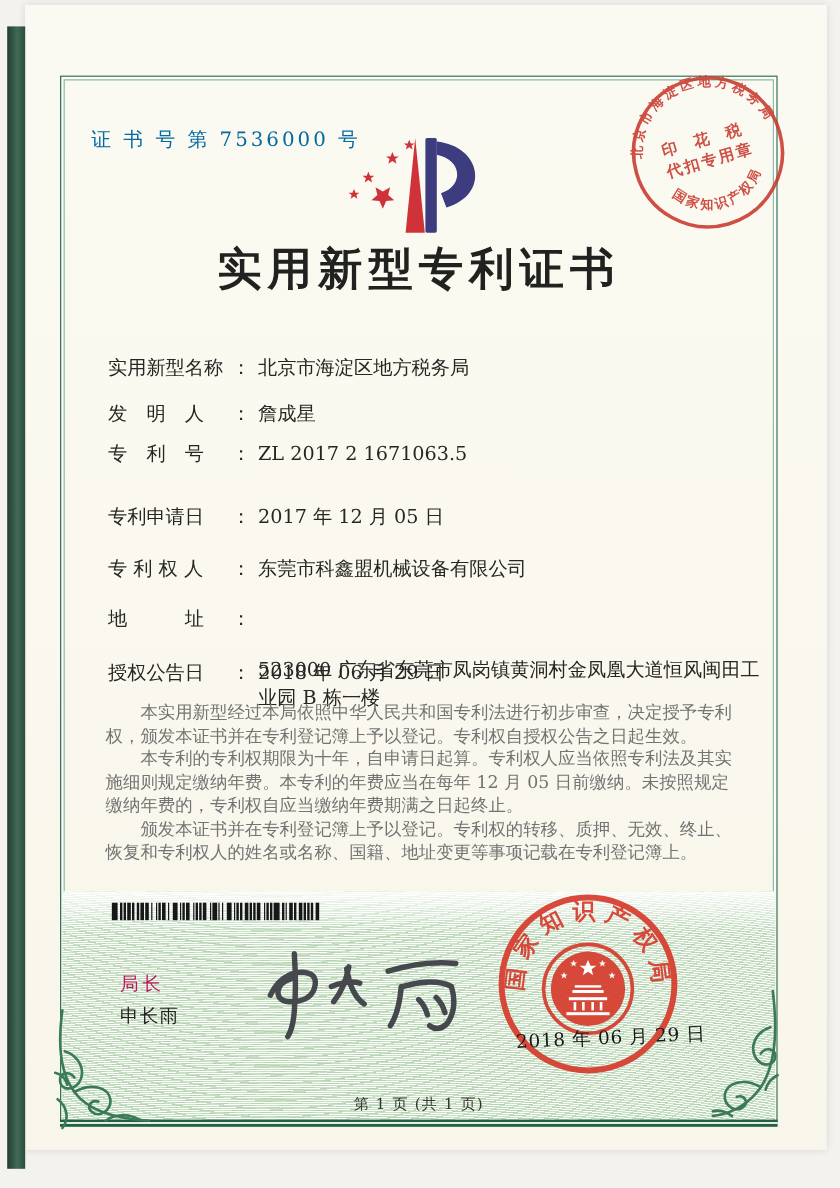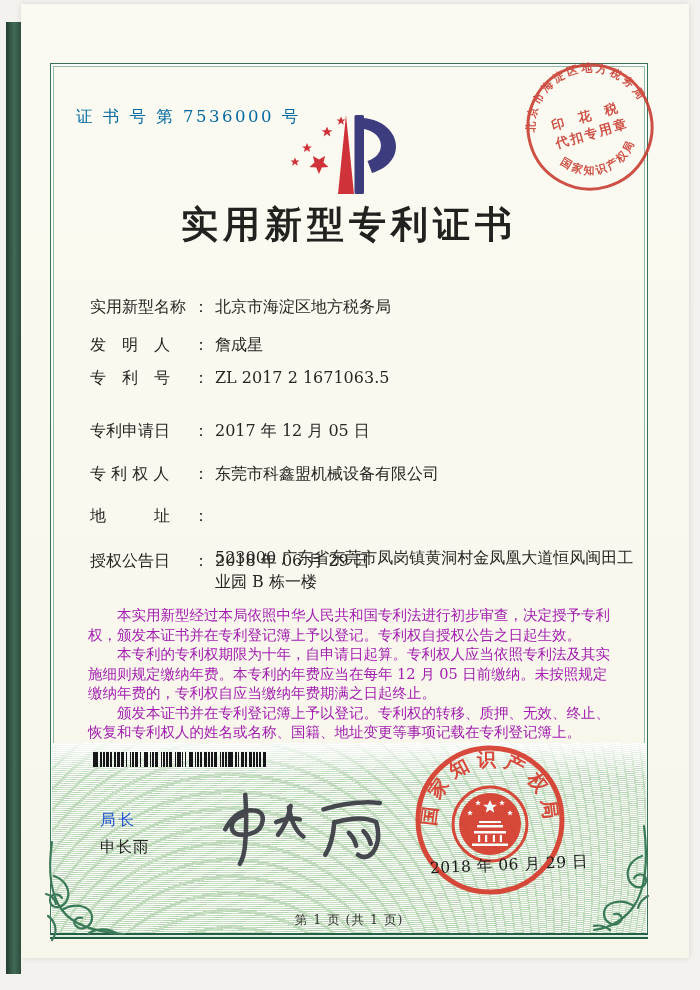--- a/index.html
+++ b/index.html
@@ -42,27 +42,27 @@
     position:absolute;left:50px;top:200px;width:598px;text-align:center;
     font-size:37px;font-weight:bold;letter-spacing:5px;color:#21211f;
   }
   .row{position:absolute;left:90px;font-size:16px;color:#272624;white-space:nowrap;}
   .row .lbl{display:inline-block;width:103px;vertical-align:top;}
   .row .col{display:inline-block;vertical-align:top;}
   .row .val{display:inline-block;margin-left:6px;vertical-align:top;}
   .row .val.wrap{white-space:normal;width:430px;line-height:24px;margin-top:40px;}
   .pair2{position:absolute;left:300px;top:0;}
   .body-text{
-    position:absolute;left:88px;top:606px;width:530px;
-    font-size:14.5px;line-height:19.5px;color:#a21caf;
+    position:absolute;left:88px;top:585px;width:530px;
+    font-size:14.5px;line-height:19.5px;color:#737373;
   }
   .body-text p{margin:0;text-indent:2em;}
   #barcode{position:absolute;left:93px;top:752px;width:182px;height:15px;overflow:hidden;}
   #barcode i{display:inline-block;height:100%;background:#17171a;vertical-align:top;}
-  .signer-title{position:absolute;left:100px;top:810px;font-size:15.5px;letter-spacing:3px;color:#1d4ed8;}
+  .signer-title{position:absolute;left:100px;top:810px;font-size:15.5px;letter-spacing:3px;color:#be185d;}
   .signer-name{position:absolute;left:100px;top:837px;font-size:15.5px;letter-spacing:1px;color:#23221f;}
   .signature{position:absolute;left:198px;top:782px;}
   .seal{position:absolute;left:405px;top:735px;}
   .seal-date{
     position:absolute;left:430px;top:855px;width:150px;font-size:15.5px;letter-spacing:.5px;
     color:#191918;transform:rotate(-2.5deg);white-space:nowrap;z-index:6;
   }
   .tax-stamp{position:absolute;left:515px;top:52px;opacity:.88;}
   .footer{
     position:absolute;left:50px;top:912px;width:598px;text-align:center;

